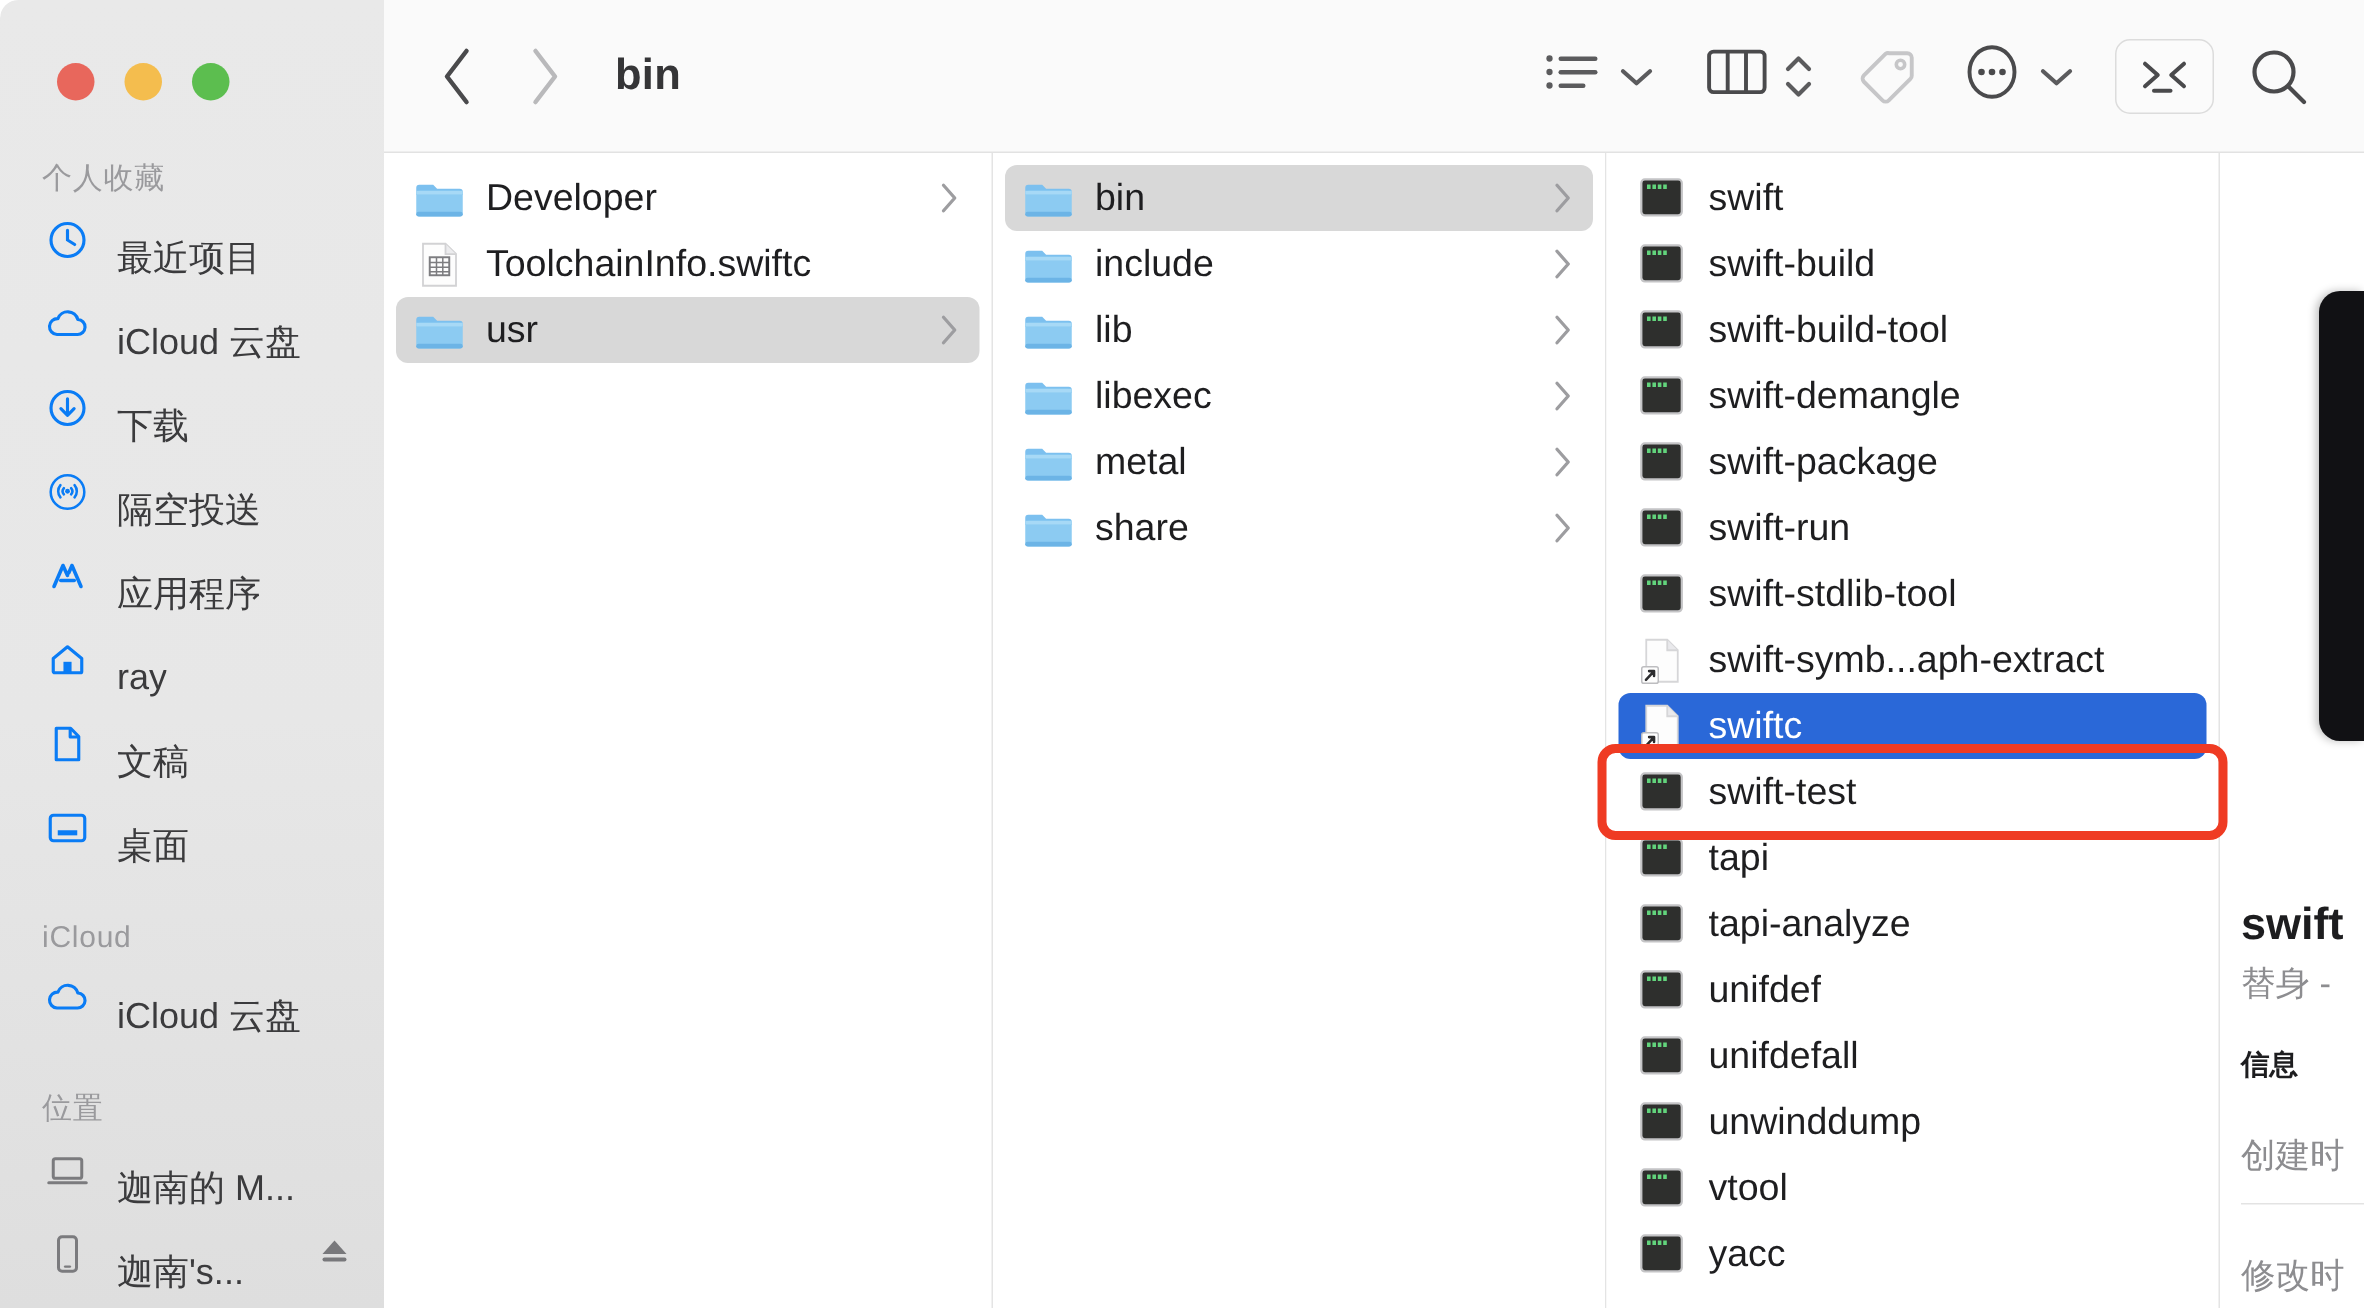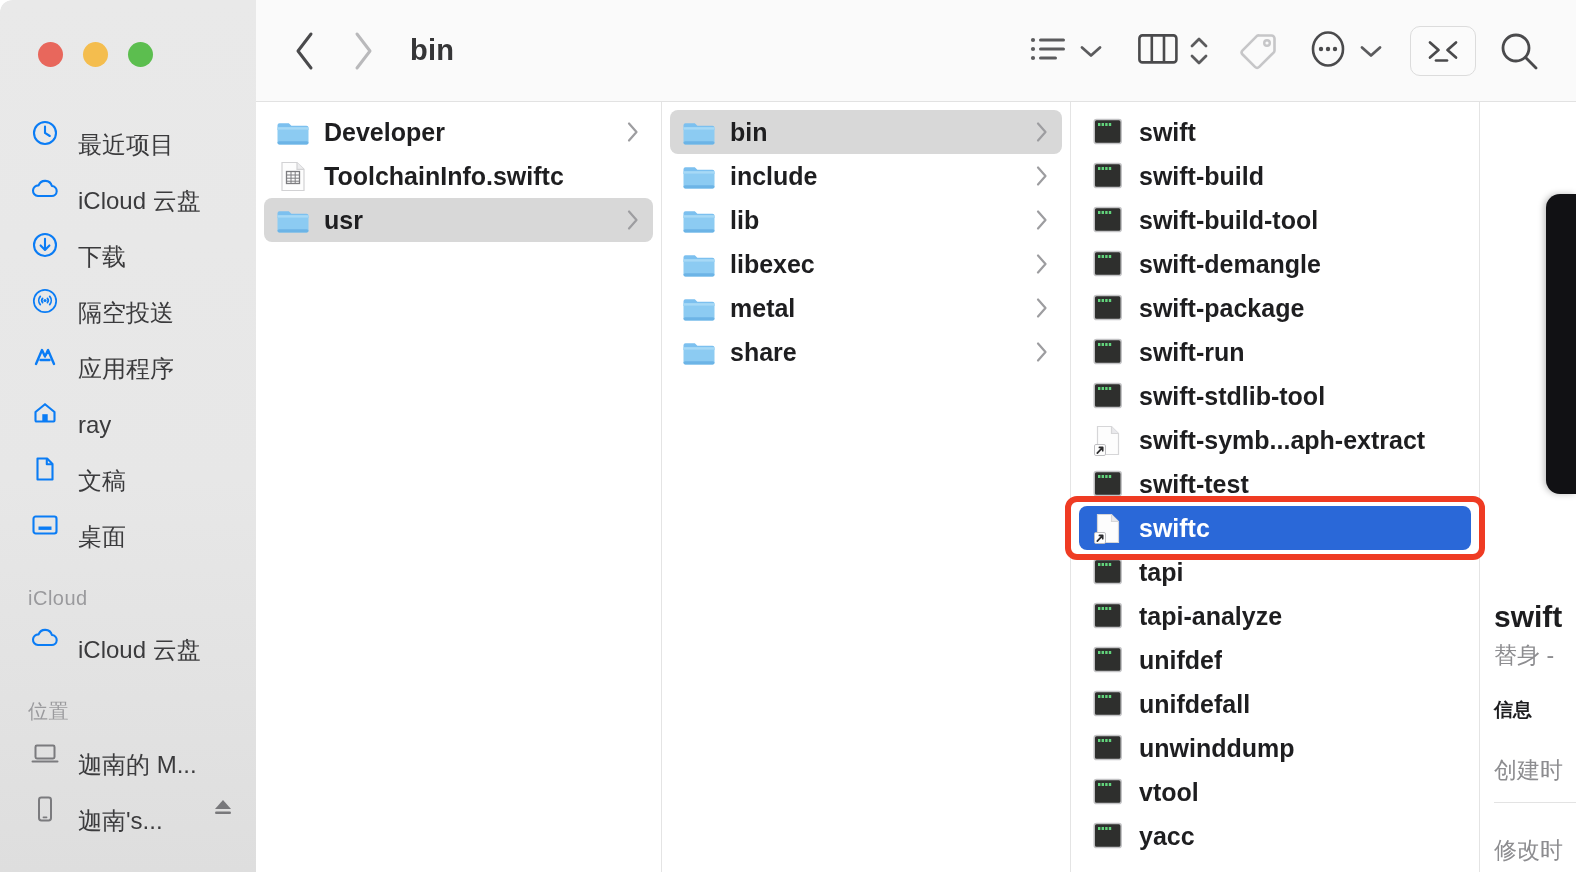--- a/index.html
+++ b/index.html
@@ -122,21 +122,20 @@
   .row {
     display:flex; align-items:center;
     height:44px;
     margin:0 8px;
     padding:0 10px 0 12px;
     border-radius:8px;
     gap:14px;
     font-size:25px;
     color:#1e1e20;
     white-space:nowrap;
-    font-weight:bold;
   }
   .row .ricon { width:34px; flex:0 0 34px; display:flex; align-items:center; justify-content:center; }
   .row .rname { overflow:hidden; text-overflow:ellipsis; }
   .row .rchev { margin-left:auto; color:#9d9da0; display:flex; align-items:center; padding-left:8px; }
   .row.sel-gray { background:#d8d8d8; }
   .row.sel-blue { background:#2a68d8; color:#ffffff; }
 
   
   #annotation {
     position:absolute;
@@ -191,20 +190,21 @@
 
   <div id="sidebar">
 
     <div class="traffic-lights">
       <div class="tl tl-close"></div>
       <div class="tl tl-min"></div>
       <div class="tl tl-max"></div>
     </div>
 
     <div style="margin-top:38px;">
+      <div class="sb-section-title">个人收藏</div>
       <div class="sb-list">
 
         <div class="sb-item">
           <span class="sb-ico">
             <svg width="28" height="28" viewBox="0 0 28 28">
                 <circle cx="14" cy="14" r="11" fill="none" stroke="currentColor" stroke-width="2.1"></circle>
                 <path d="M14 7.5V14l4.8 3" fill="none" stroke="currentColor" stroke-width="2.1" stroke-linecap="round"></path>
               </svg>
           </span>
           <span class="sb-label">最近项目</span>
@@ -670,44 +670,44 @@
             <span class="ricon">
               <svg width="28" height="33" viewBox="0 0 28 33">
                 <path d="M3.5 2.5h14L24.5 9.4v21.1h-21z" fill="#fdfdfd" stroke="#d6d6d8" stroke-width="1.2"></path>
                 <path d="M17.5 2.6v6.9h6.9" fill="#e9e9ec" stroke="#d6d6d8" stroke-width="1.2"></path>
                 <rect x="0.5" y="20.5" width="11" height="11" rx="1.4" fill="#fdfdfd" stroke="#bdbdc0" stroke-width="1"></rect>
                 <path d="M3.3 29.2 8.7 23.4M8.7 23.4H5.4M8.7 23.4v3.3" fill="none" stroke="#2c2c2e" stroke-width="1.7" stroke-linecap="round" stroke-linejoin="round"></path>
               </svg>
             </span>
             <span class="rname">swift-symb...aph-extract</span>
           </div>
-          <div class="row">
-            <span class="ricon">
-              <svg width="30" height="28" viewBox="0 0 30 28">
-                <rect x="1.2" y="1.6" width="27" height="24" rx="2.4" fill="#2e2f2d" stroke="#c4c4c6" stroke-width="1.5"></rect>
-                <g fill="#62d47c">
-                  <rect x="5" y="5" width="2.4" height="3"></rect>
-                  <rect x="8.6" y="5" width="2.4" height="3"></rect>
-                  <rect x="12.2" y="5" width="2.4" height="3"></rect>
-                  <rect x="15.8" y="5" width="2.4" height="3"></rect>
-                </g>
-              </svg>
-            </span>
-            <span class="rname">swift-test</span>
-          </div>
           <div class="row sel-blue">
             <span class="ricon">
               <svg width="28" height="33" viewBox="0 0 28 33">
                 <path d="M3.5 2.5h14L24.5 9.4v21.1h-21z" fill="#fdfdfd" stroke="#d6d6d8" stroke-width="1.2"></path>
                 <path d="M17.5 2.6v6.9h6.9" fill="#e9e9ec" stroke="#d6d6d8" stroke-width="1.2"></path>
                 <rect x="0.5" y="20.5" width="11" height="11" rx="1.4" fill="#ffffff" stroke="#bdbdc0" stroke-width="1"></rect>
                 <path d="M3.3 29.2 8.7 23.4M8.7 23.4H5.4M8.7 23.4v3.3" fill="none" stroke="#2c2c2e" stroke-width="1.7" stroke-linecap="round" stroke-linejoin="round"></path>
               </svg>
             </span>
             <span class="rname">swiftc</span>
+          </div>
+          <div class="row">
+            <span class="ricon">
+              <svg width="30" height="28" viewBox="0 0 30 28">
+                <rect x="1.2" y="1.6" width="27" height="24" rx="2.4" fill="#2e2f2d" stroke="#c4c4c6" stroke-width="1.5"></rect>
+                <g fill="#62d47c">
+                  <rect x="5" y="5" width="2.4" height="3"></rect>
+                  <rect x="8.6" y="5" width="2.4" height="3"></rect>
+                  <rect x="12.2" y="5" width="2.4" height="3"></rect>
+                  <rect x="15.8" y="5" width="2.4" height="3"></rect>
+                </g>
+              </svg>
+            </span>
+            <span class="rname">swift-test</span>
           </div>
           <div class="row">
             <span class="ricon">
               <svg width="30" height="28" viewBox="0 0 30 28">
                 <rect x="1.2" y="1.6" width="27" height="24" rx="2.4" fill="#2e2f2d" stroke="#c4c4c6" stroke-width="1.5"></rect>
                 <g fill="#62d47c">
                   <rect x="5" y="5" width="2.4" height="3"></rect>
                   <rect x="8.6" y="5" width="2.4" height="3"></rect>
                   <rect x="12.2" y="5" width="2.4" height="3"></rect>
                   <rect x="15.8" y="5" width="2.4" height="3"></rect>

